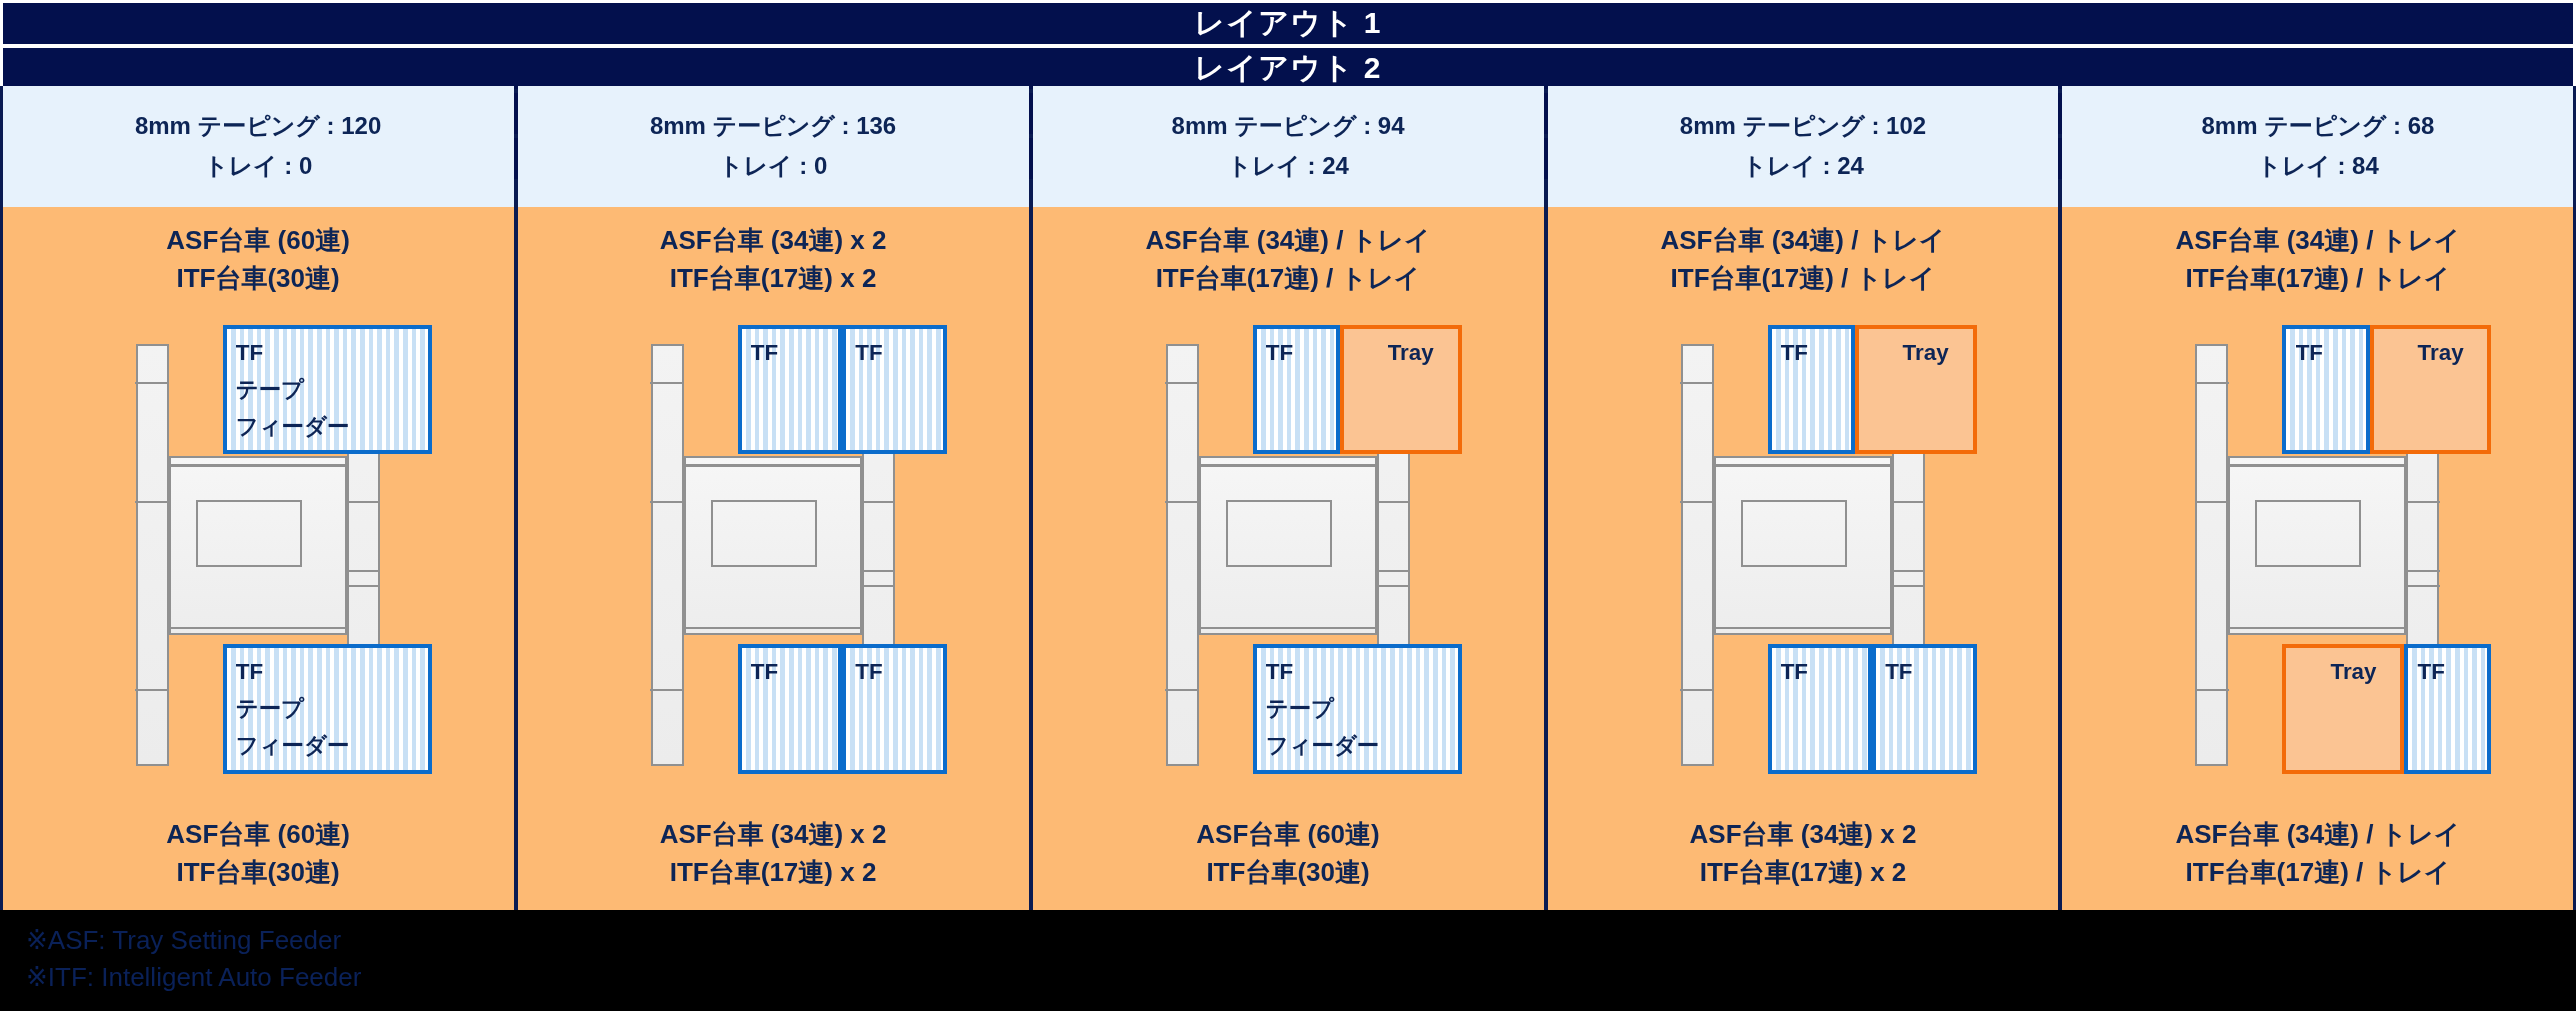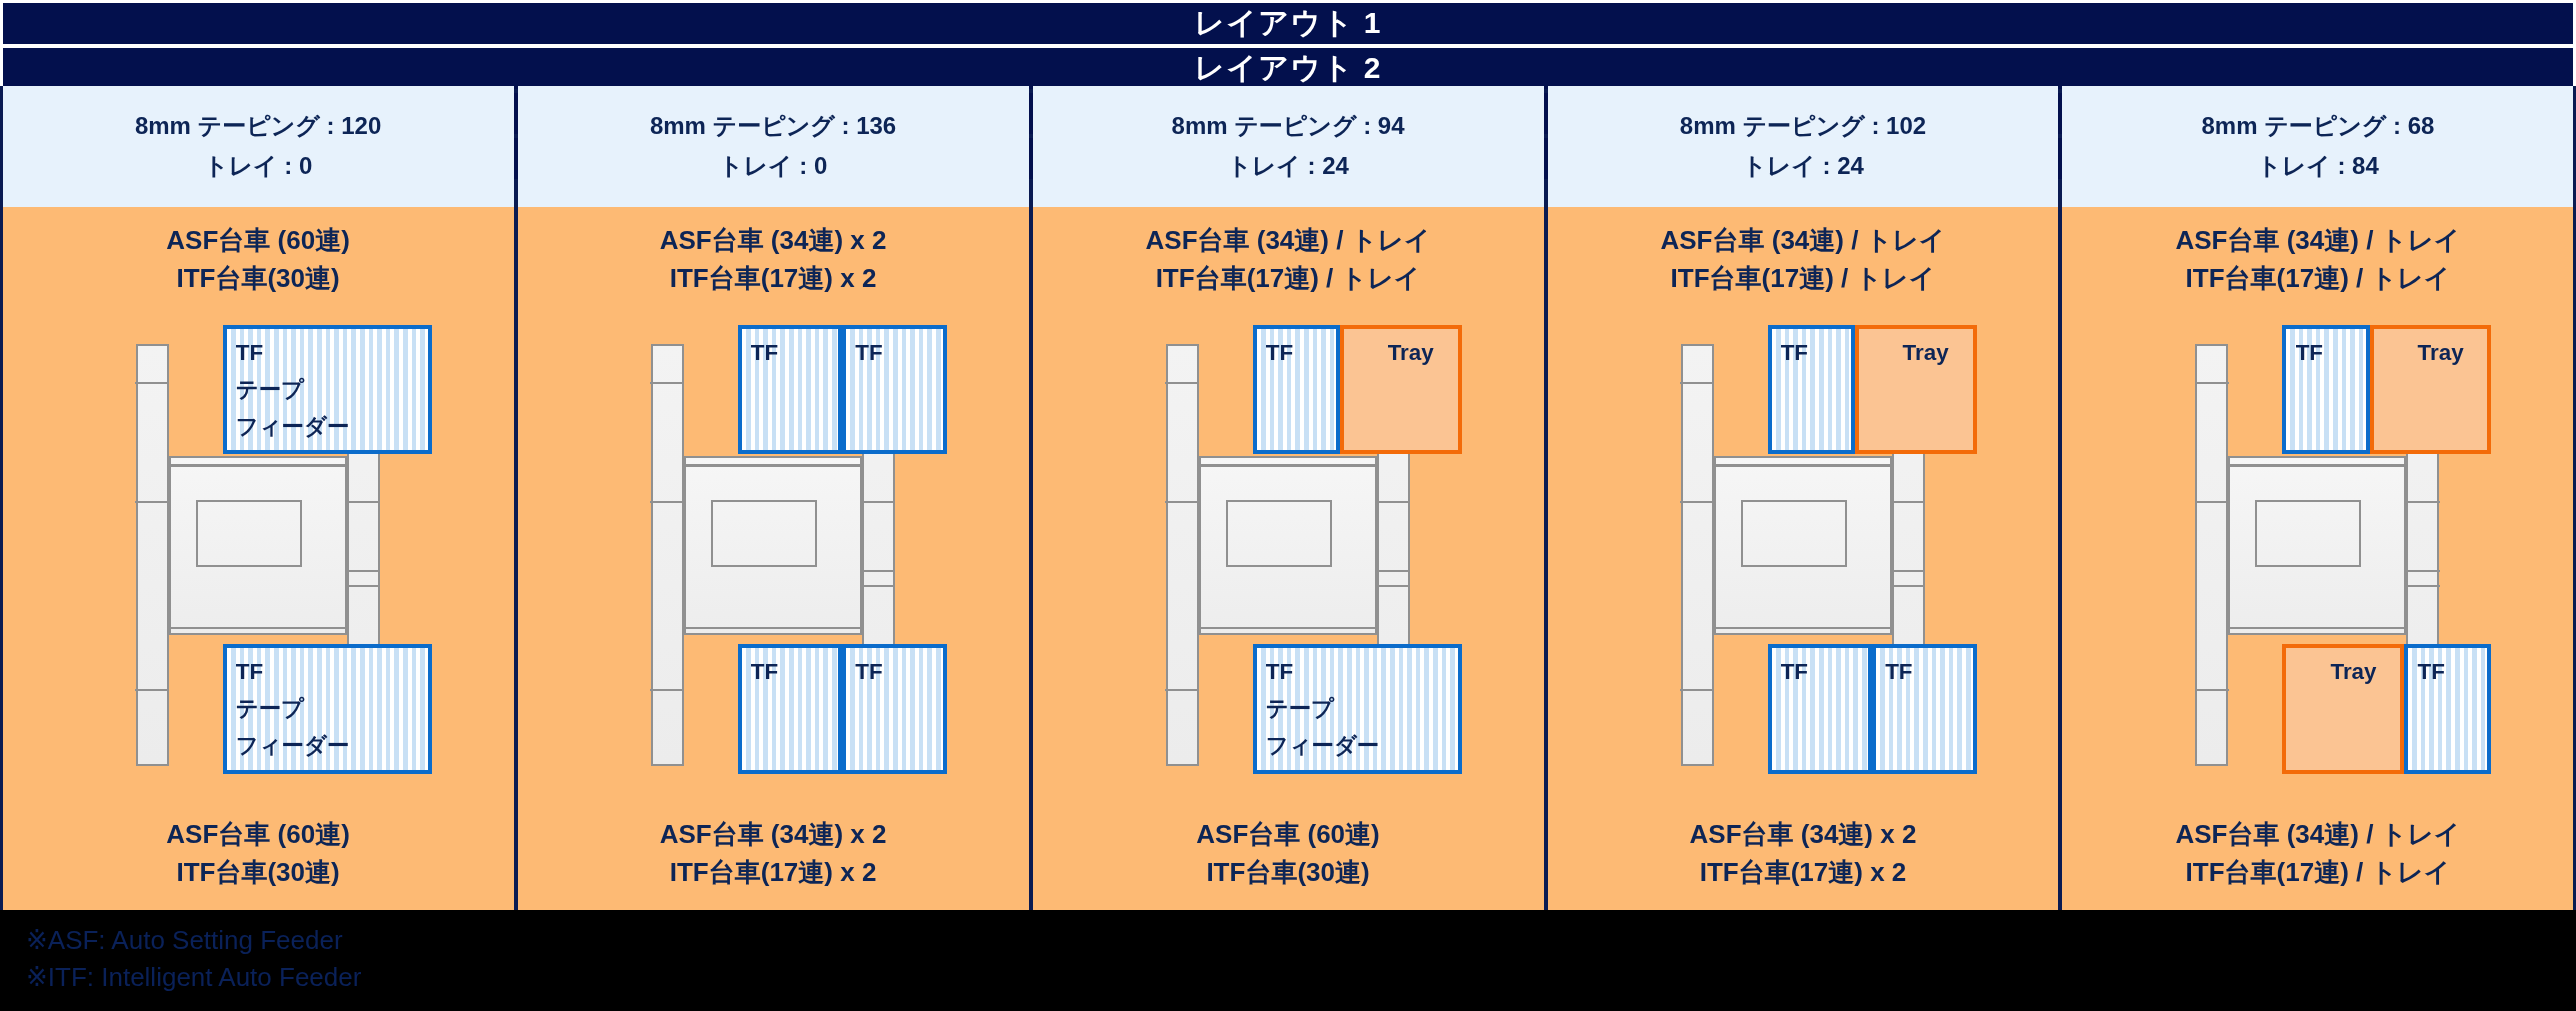--- a/index.html
+++ b/index.html
@@ -312,17 +312,17 @@
             <div>ASF台車 (34連) / トレイ</div>
             <div>ITF台車(17連) / トレイ</div>
           </div>
         </div>
       </div>
 
     </div>
   </div>
 
   <div class="footnotes">
-    <div>※ASF: Auto Setting Feeder</div>
+    <div>※ASF: Tray Setting Feeder</div>
     <div>※ITF: Intelligent Auto Feeder</div>
   </div>
 </div>
 
 
 </body></html>

